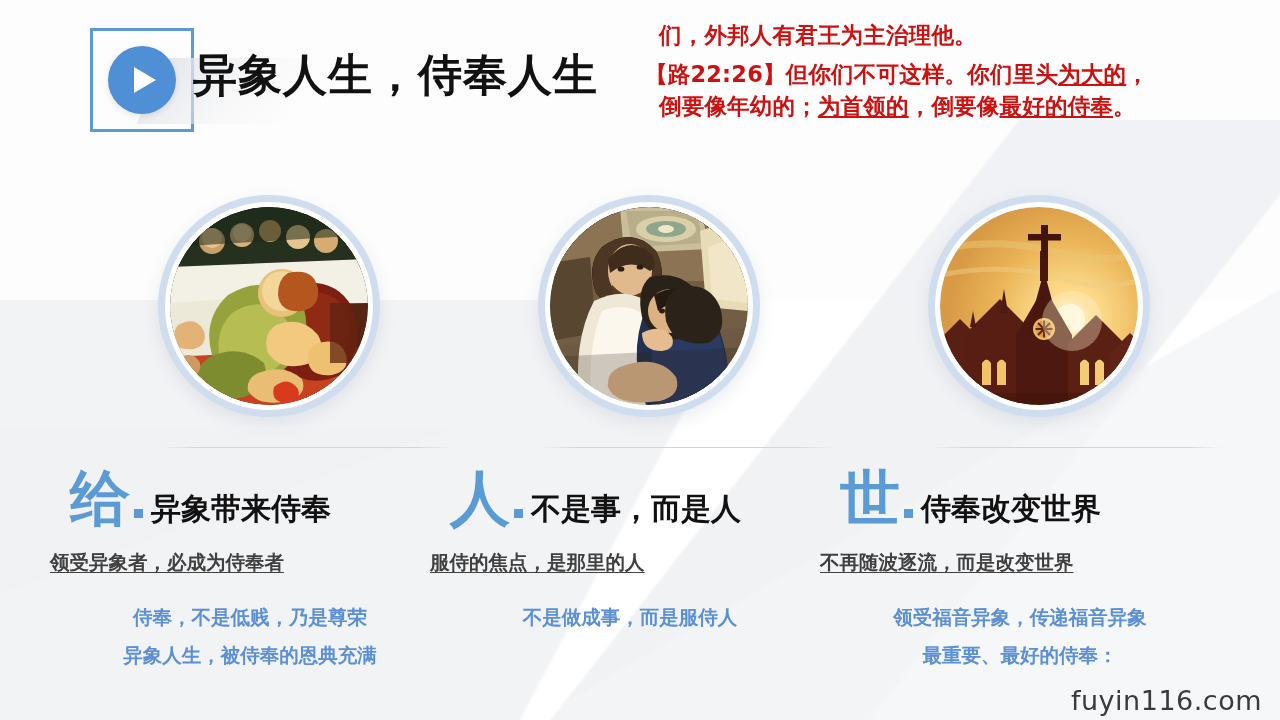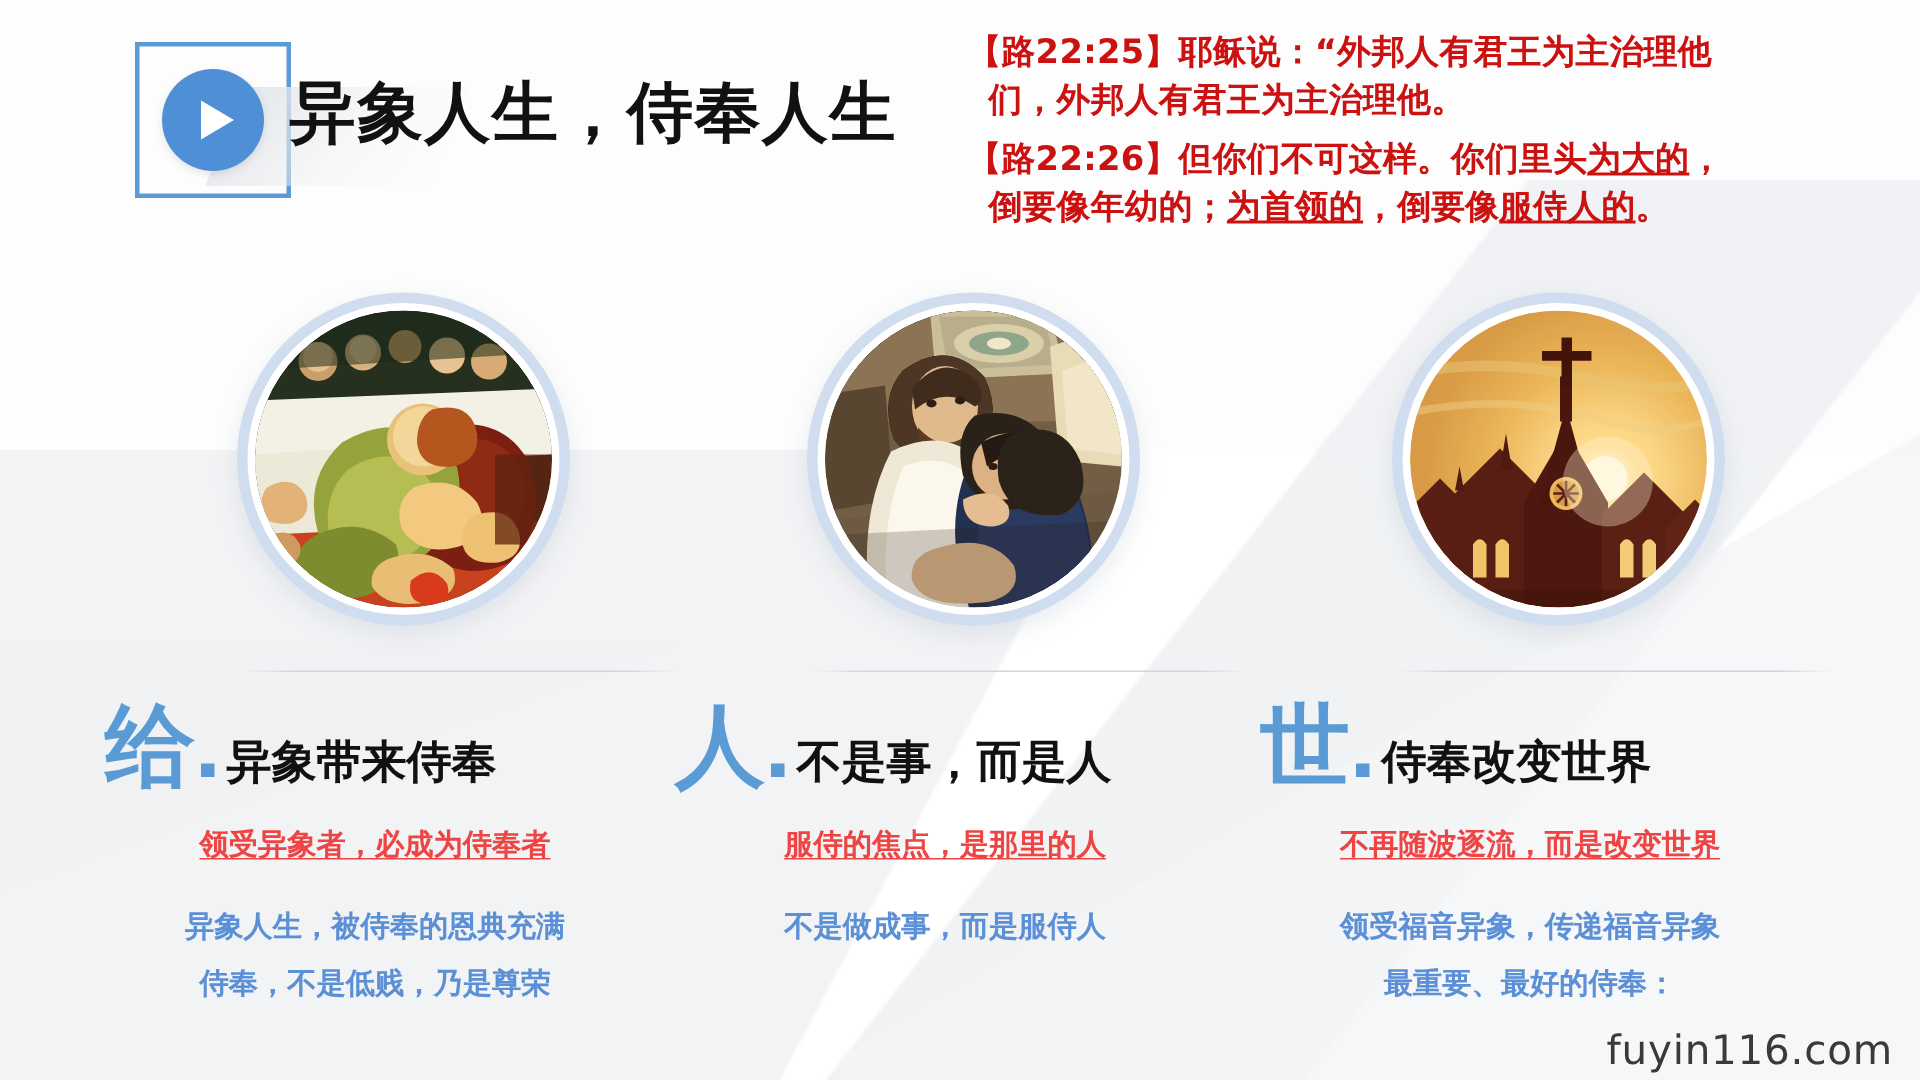--- a/index.html
+++ b/index.html
@@ -110,22 +110,22 @@
   .dot-sq{
     width:9px;height:9px;background:#5b9bd5;margin:0 8px 9px 4px;flex:0 0 auto;
   }
   .sub-title{
     font-size:30px;font-weight:bold;color:#111111;line-height:1.05;
     padding-bottom:3px;white-space:nowrap;margin-top:31px;
   }
 
   
   .red-line{
-    position:absolute;top:364px;left:0;width:400px;text-align:center;
-    font-size:19.5px;font-weight:bold;color:#ef4444;
+    position:absolute;top:364px;left:0;width:400px;
+    font-size:19.5px;font-weight:bold;color:#404040;
     text-decoration:underline;text-underline-offset:3px;
     white-space:nowrap;
   }
   .blue-lines{
     position:absolute;top:414px;left:0;width:400px;text-align:center;
     color:#5b8fd6;font-size:19.5px;font-weight:bold;line-height:1.95;
   }
   .blue-lines span{display:block;white-space:nowrap;}
 
   .watermark{
@@ -149,26 +149,25 @@
     <div class="logo-frame"></div>
     <div class="logo-shine"></div>
     <div class="play-circle">
       <div class="play-tri"></div>
     </div>
 
     <div class="slide-title">异象人生，侍奉人生</div>
 
     <div class="scripture">
       <div class="scr-block b1">
-        <span class="scr-line">【路22:25】耶稣说：“外邦人有君王为主治理他</span>
         <span class="scr-line indent">们，外邦人有君王为主治理他。</span>
       </div>
       <div class="scr-block">
         <span class="scr-line"><span>【路22:26】但你们不可这样。你们里头</span><span class="u">为大的</span><span>，</span></span>
-        <span class="scr-line indent"><span>倒要像年幼的；</span><span class="u">为首领的</span><span>，倒要像</span><span class="u">服侍人的</span><span>。</span></span>
+        <span class="scr-line indent"><span>倒要像年幼的；</span><span class="u">为首领的</span><span>，倒要像</span><span class="u">最好的侍奉</span><span>。</span></span>
       </div>
     </div>
   </div>
 
   <div class="cols">
 
     <div class="col c1">
       <div class="ring"></div>
       <div class="photo">
         <svg viewBox="0 0 198 198">
@@ -212,22 +211,22 @@
 
       <div class="rule"></div>
       <div class="labelrow">
         <div class="big-char">给</div>
         <div class="dot-sq"></div>
         <div class="sub-title">异象带来侍奉</div>
       </div>
 
       <div class="red-line">领受异象者，必成为侍奉者</div>
       <div class="blue-lines">
+        <span>侍奉，不是低贱，乃是尊荣</span>
         <span>异象人生，被侍奉的恩典充满</span>
-        <span>侍奉，不是低贱，乃是尊荣</span>
       </div>
     </div>
 
     <div class="col c2">
       <div class="ring"></div>
       <div class="photo">
         <svg viewBox="0 0 198 198">
           <defs>
             <clipPath id="cl2">
                 <circle cx="99" cy="99" r="99"></circle>

